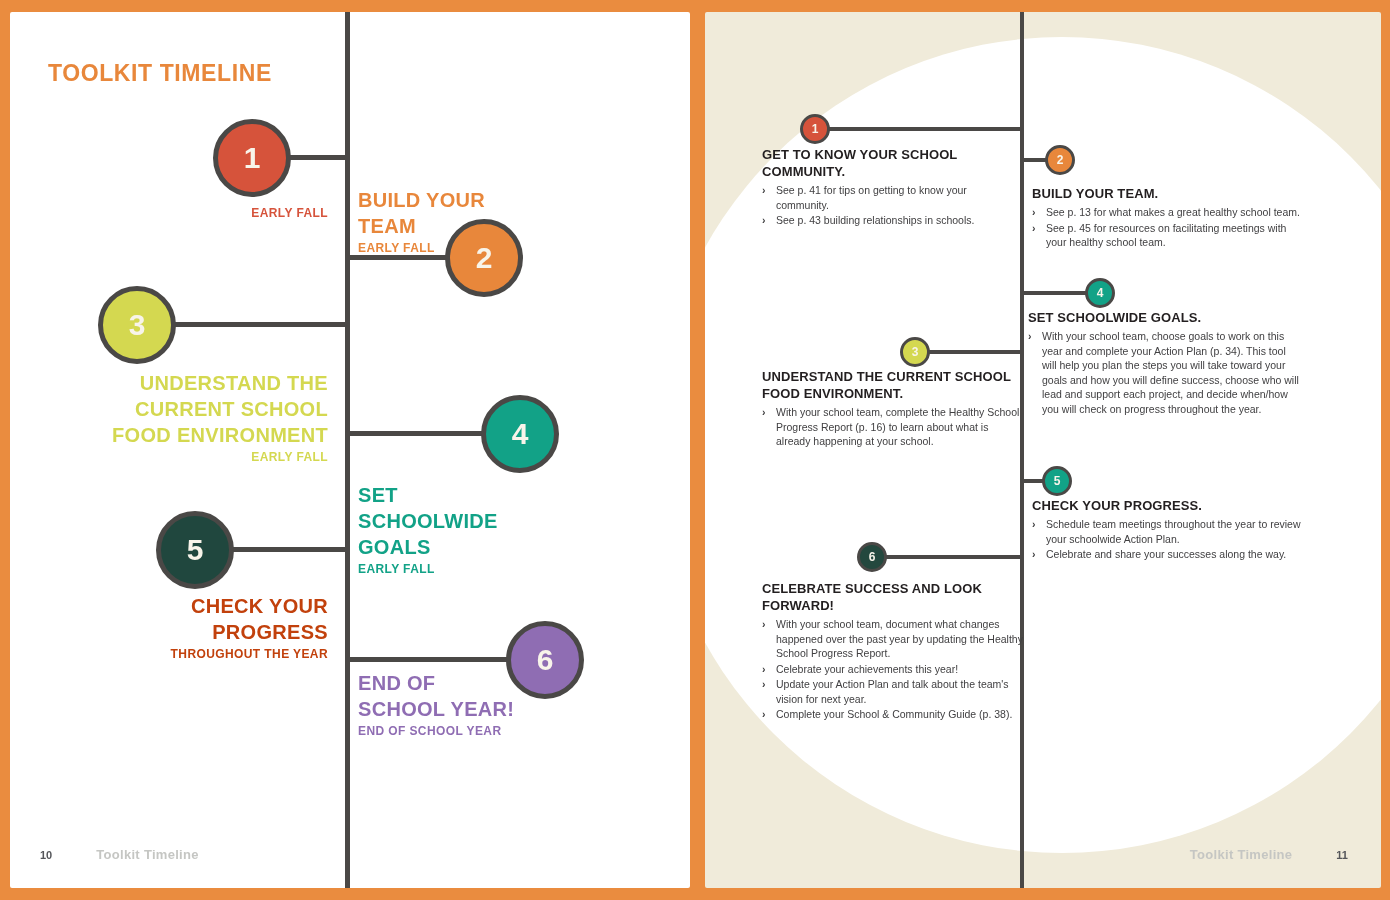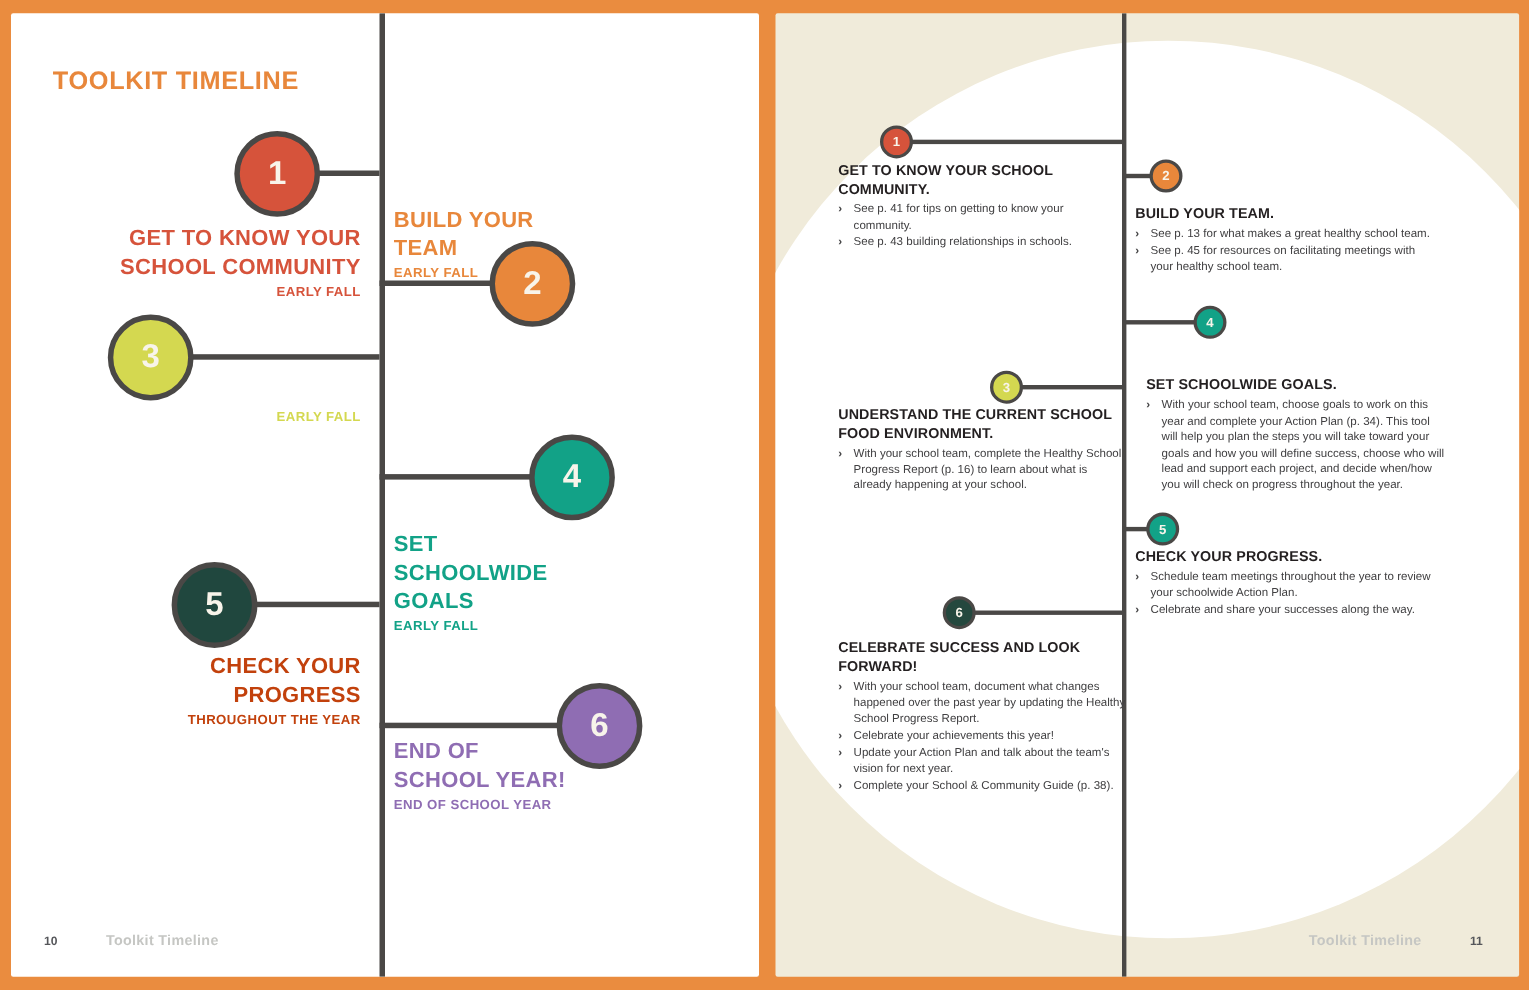--- a/index.html
+++ b/index.html
@@ -112,38 +112,38 @@
 <div class="page" id="page-left">
   <div class="vline"></div>
 
   <div class="page-title">TOOLKIT TIMELINE</div>
 
   <div class="connector" style="left:240px;top:143px;width:95px;"></div>
   <div class="big-circle" style="left: 203px; top: 107px; background-color: rgb(214, 83, 59);">
     <span>1</span>
   </div>
   <div class="milestone-label align-right" style="left: 78px; top: 192px; width: 240px; color: rgb(214, 83, 59);">
-    <div>GET TO KNOW YOUR SCHOOL COMMUNITY</div>
     <div class="timing">EARLY FALL</div>
   </div>
 
   <div class="connector" style="left:335px;top:243px;width:139px;"></div>
   <div class="big-circle" style="left: 435px; top: 207px; background-color: rgb(232, 135, 59);">
     <span>2</span>
   </div>
   <div class="milestone-label" style="left: 348px; top: 163px; width: 170px; color: rgb(232, 135, 59); margin-top: 12px;">
     <div>BUILD YOUR TEAM</div>
     <div class="timing">EARLY FALL</div>
   </div>
 
   <div class="connector" style="left:127px;top:310px;width:208px;"></div>
   <div class="big-circle" style="left: 88px; top: 274px; background-color: rgb(212, 216, 80);">
     <span>3</span>
   </div>
   <div class="milestone-label align-right" style="left: 78px; top: 358px; width: 240px; color: rgb(212, 216, 80);">
+    <div>UNDERSTAND THE CURRENT SCHOOL FOOD ENVIRONMENT</div>
     <div class="timing">EARLY FALL</div>
   </div>
 
   <div class="connector" style="left:335px;top:419px;width:175px;"></div>
   <div class="big-circle" style="left: 471px; top: 383px; background-color: rgb(18, 162, 135);">
     <span>4</span>
   </div>
   <div class="milestone-label" style="left: 348px; top: 470px; width: 180px; color: rgb(18, 162, 135);">
     <div>SET SCHOOLWIDE GOALS</div>
     <div class="timing">EARLY FALL</div>
@@ -210,21 +210,21 @@
           <span class="marker">›</span>
           <span>See p. 45 for resources on facilitating meetings with your healthy school team.</span>
         </li>
     </ul>
   </div>
 
   <div class="connector" style="left:315px;top:279px;width:80px;"></div>
   <div class="small-circle" style="left: 380px; top: 266px; background-color: rgb(18, 162, 135);">
     <span>4</span>
   </div>
-  <div class="step" style="left:337px;top:297px;width:272px;margin-top:32px;">
+  <div class="step" style="left:323px;top:297px;width:272px;">
     <p class="step-heading">SET SCHOOLWIDE GOALS.</p>
     <ul>
       <li>
           <span class="marker">›</span>
           <span>With your school team, choose goals to work on this year and complete your Action Plan (p. 34). This tool will help you plan the steps you will take toward your goals and how you will define success, choose who will lead and support each project, and decide when/how you will check on progress throughout the year.</span>
         </li>
     </ul>
   </div>
 
   <div class="connector" style="left:210px;top:338px;width:105px;"></div>

